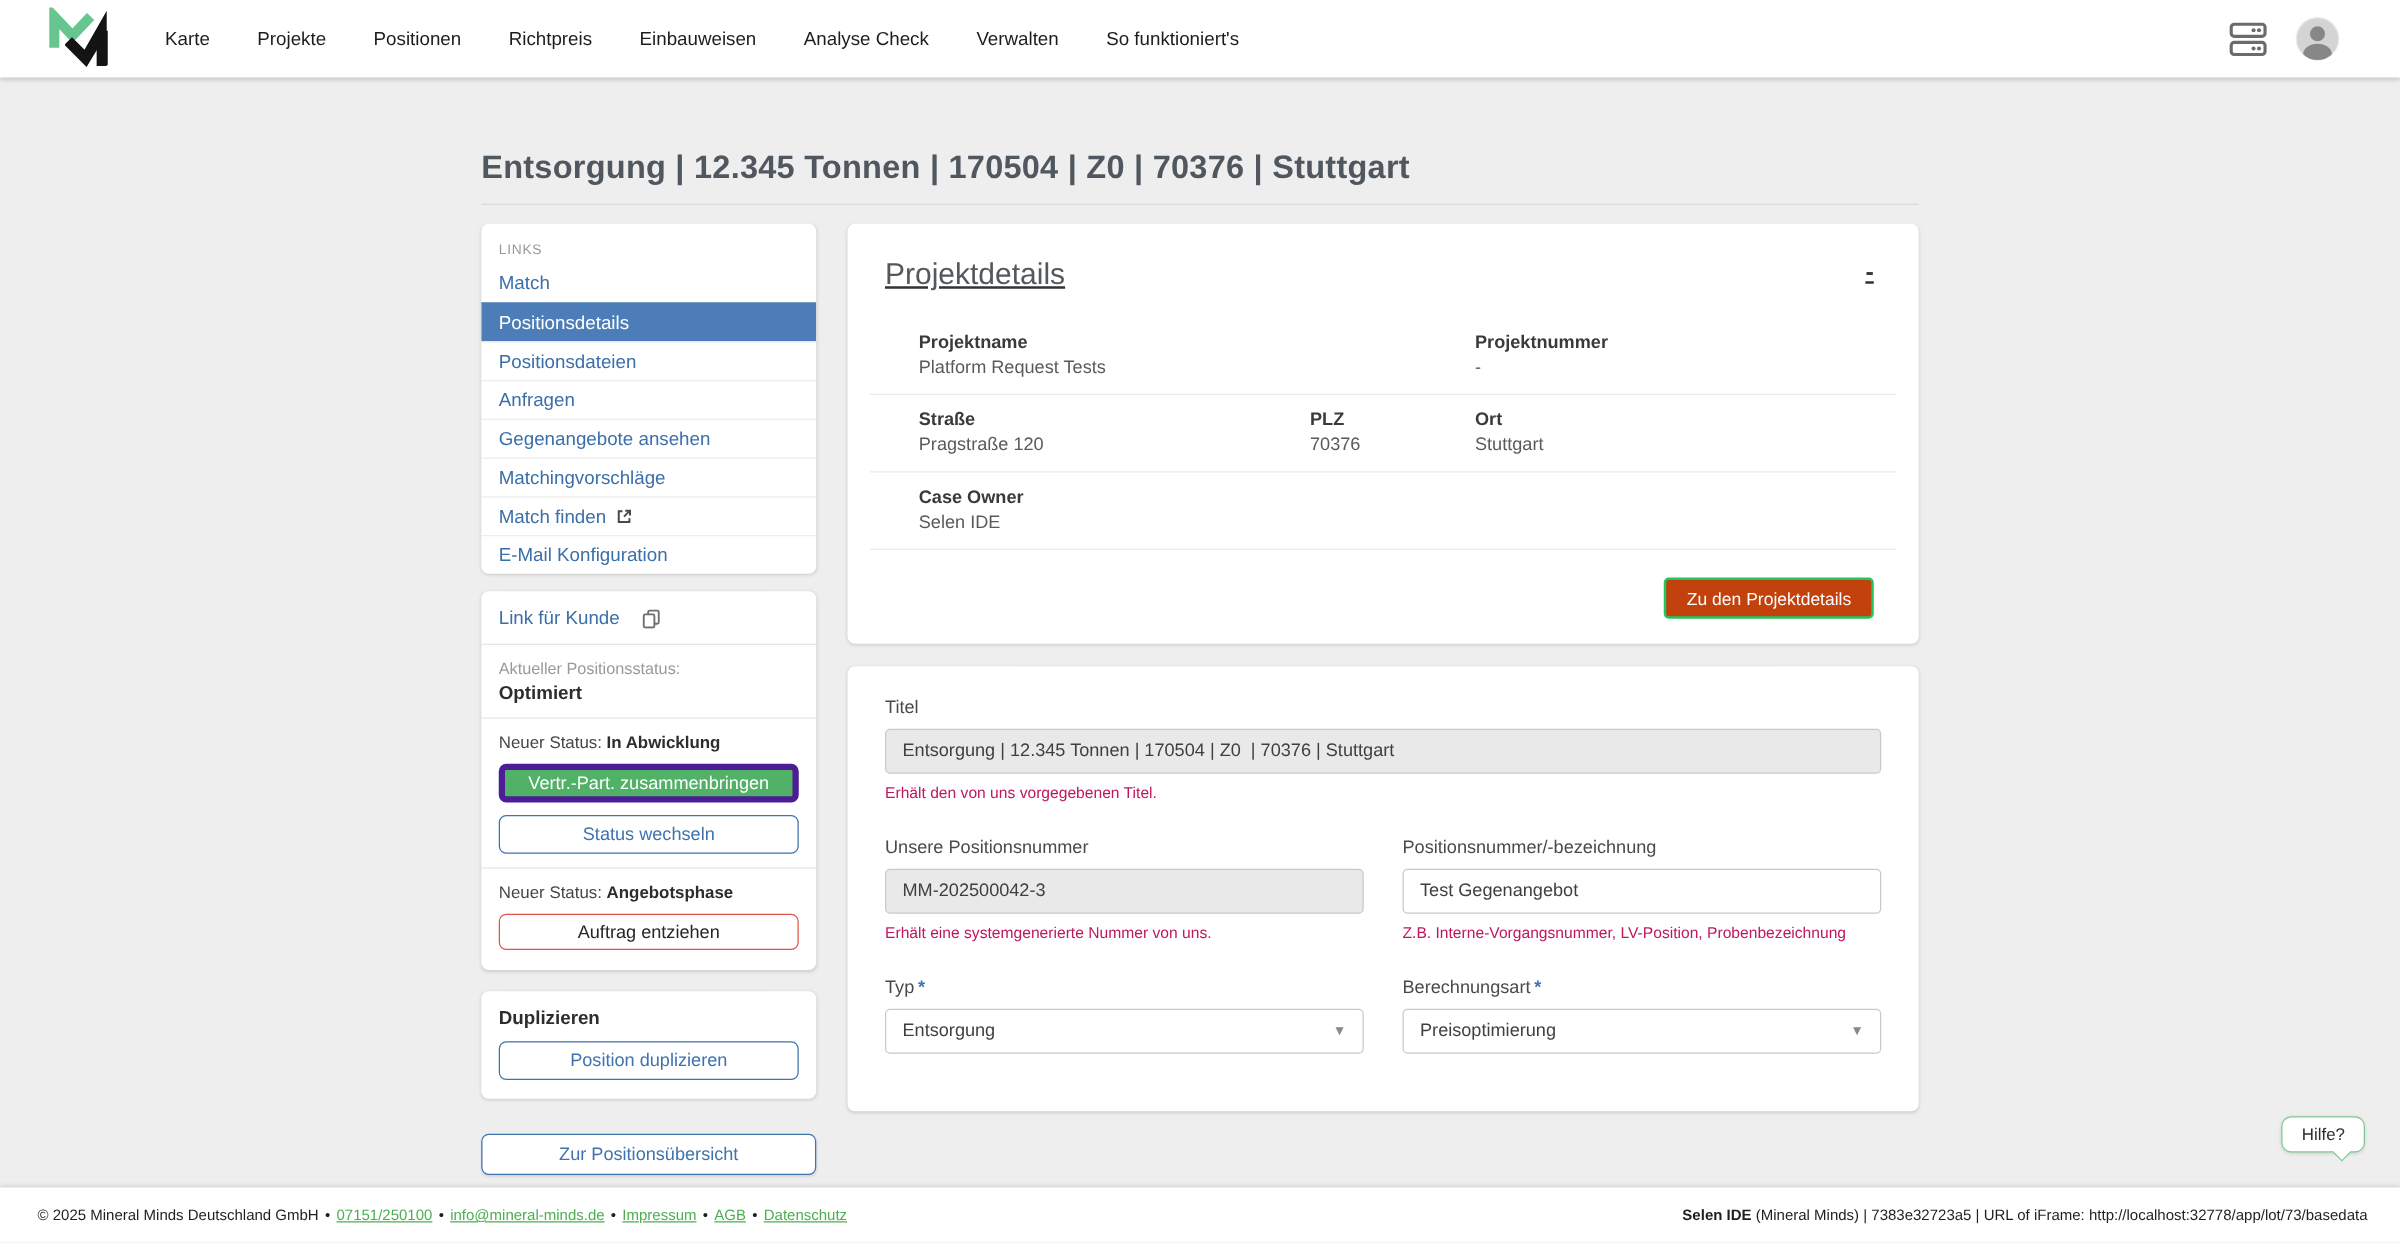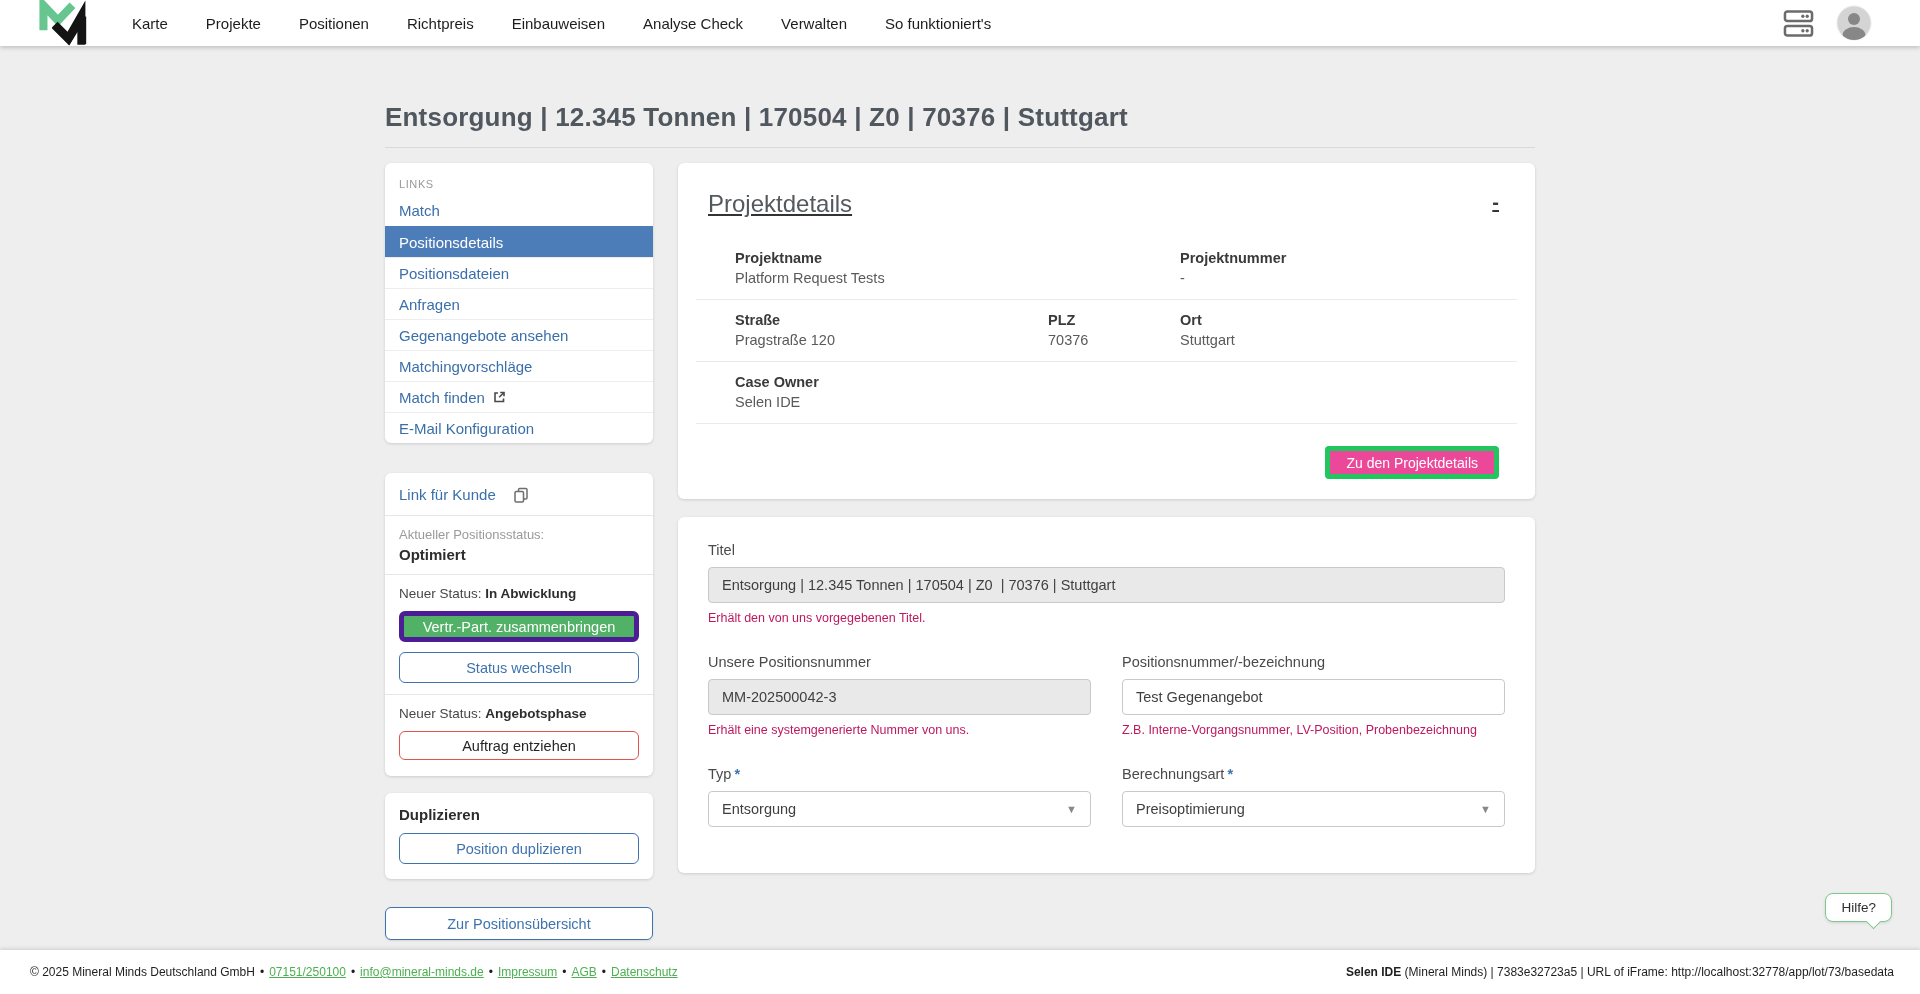--- a/index.html
+++ b/index.html
@@ -4,39 +4,39 @@
 <style>
   * { box-sizing: border-box; margin: 0; padding: 0; }
   html,body { width:1920px; height:994px; overflow:hidden; }
   body {
     font-family: "Liberation Sans", sans-serif;
     background:#eeeeee;
     color:#333;
   }
   
   .topnav {
-    height:46px; background:#fff; display:flex; align-items:center;
+    height:62px; background:#fff; display:flex; align-items:center;
     padding:0 48px 0 36px; box-shadow:0 2px 4px rgba(0,0,0,.18);
     position:relative; z-index:20;
   }
   .logo { width:52px; height:50px; margin-right:44px; flex:none; }
   .nav-items { display:flex; align-items:center; gap:38px; }
   .nav-item { font-size:15px; font-weight:500; color:#1d1d1d; cursor:pointer; white-space:nowrap; }
   .nav-right { margin-left:auto; display:flex; align-items:center; gap:22px; }
   .icon-btn { cursor:pointer; display:flex; align-items:center; }
   
   .container { width:1150px; margin:0 auto; }
   .page-title { margin-top:56px; font-size:26px; font-weight:700; color:#50575e; letter-spacing:.2px; }
   .title-divider { border:none; border-top:1px solid #d9d9d9; margin-top:14px; }
   .content { display:flex; gap:25px; margin-top:15px; align-items:flex-start; }
   aside { width:268px; flex:none; }
   main { flex:1; min-width:0; }
   .card { background:#fff; border-radius:6px; box-shadow:0 1px 3px rgba(0,0,0,.14); }
   
-  .links-card { overflow:hidden; padding-top:6px; margin-bottom:30px; }
+  .links-card { overflow:hidden; padding-top:6px; margin-bottom:14px; }
   .links-header { font-size:11px; color:#9a9a9a; letter-spacing:.6px; padding:9px 14px 5px; }
   .link-item {
     display:flex; align-items:center; gap:7px; padding:6px 14px; min-height:31px;
     font-size:15px; font-weight:500; color:#3b6fa9; cursor:pointer;
     border-top:1px solid #ededed; text-decoration:none;
   }
   .link-item.first { border-top:none; }
   .link-item.selected { background:#4d7db8; color:#fff; border-top-color:#4d7db8; }
   
   .status-card { padding:13px 14px 16px; margin-bottom:17px; }
@@ -60,21 +60,21 @@
   .project-head { display:flex; align-items:flex-start; justify-content:space-between; padding:27px 30px 20px;text-decoration:underline; }
   .project-title { font-size:24px; font-weight:500; color:#54595e; }
   .collapse-btn { font-size:20px; font-weight:700; color:#3a3a3a; background:none; border:none; cursor:pointer; line-height:1; padding:2px 6px; }
   .prows { margin:0 18px; }
   .prow { display:grid; grid-template-columns:313px 132px 1fr; padding:12px 0 13px 39px; border-bottom:1px solid #eaeaea; }
   .pcell .plabel { font-size:14.5px; font-weight:700; color:#3a3a3a; }
   .pcell .pvalue { font-size:14.5px; color:#5a5a5a; margin-top:4px; }
   .span2 { grid-column:1 / span 2; }
   .span3 { grid-column:1 / span 3; }
   .project-actions { display:flex; justify-content:flex-end; padding:22px 36px 0 0; }
-  .btn-primary { width:auto; height:33px; padding:0 16px; background:#ec4899; border:5px solid #22c55e; color:#fff; font-size:14px; border-radius:4px; }
+  .btn-primary { width:auto; height:33px; padding:0 16px; background:#c2410c; border:2px solid #22c55e; color:#fff; font-size:14px; border-radius:4px; }
   
   .banner { margin-top:19px; background:#2065ac; color:#fff; border-radius:6px; padding:14px 20px 16px;
             font-size:14.5px; line-height:1.62; }
   .banner-link { color:#fff; font-weight:700; text-decoration:none; margin-left:10px; cursor:pointer; white-space:nowrap; }
   
   .form-card { margin-top:18px; padding:25px 30px 46px; }
   .fgroup { }
   .flabel { display:block; font-size:14.5px; font-weight:500; color:#4a4a4a; margin-bottom:9px; }
   .req { color:#3f73ae; font-weight:700; margin-left:3px; }
   .tinput {

